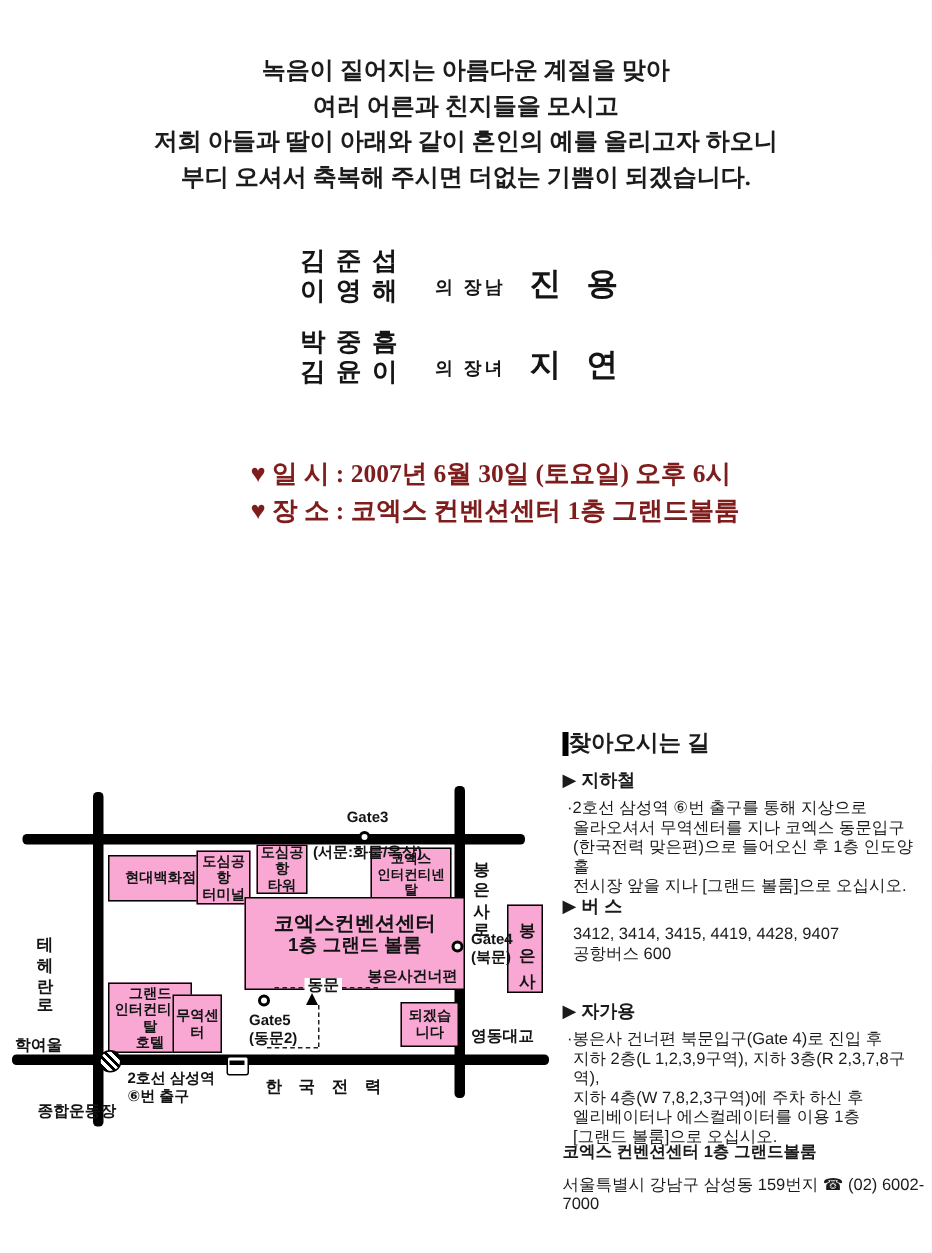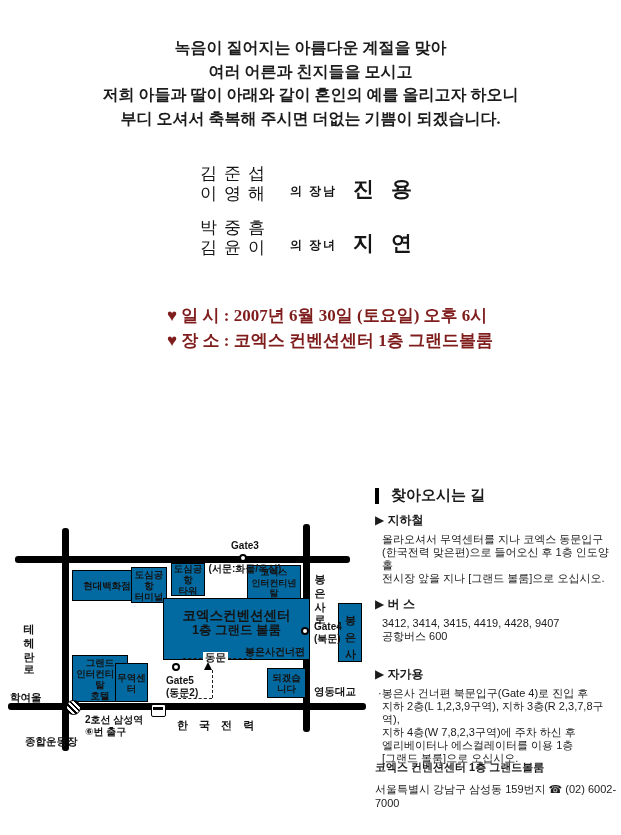--- a/index.html
+++ b/index.html
@@ -11,38 +11,38 @@
   }
   
   .invite {
     position:absolute; top:36px; left:0; width:621px; text-align:center;
     font-family:"Liberation Serif","DejaVu Serif",serif;
     font-size:16px; line-height:23.5px; font-weight:600; color:#1c1c1c;
   }
   
   .names { position:absolute; left:0; top:0; width:621px;
     font-family:"Liberation Serif","DejaVu Serif",serif; color:#151515; }
-  .parents { position:absolute; left:200px; font-size:17px; font-weight:normal;
+  .parents { position:absolute; left:200px; font-size:17px; font-weight:bold;
     line-height:20px; letter-spacing:7px; }
   .relation { position:absolute; left:290px; font-size:12px; letter-spacing:2px; font-weight:600; }
   .big-name { position:absolute; left:353px; font-size:21px; font-weight:bold; letter-spacing:17px; }
   .g-parents { top:164px; } .g-relation { top:183px; } .g-name { top:175px; }
   .b-parents { top:218px; } .b-relation { top:237px; } .b-name { top:229px; }
   
   .event { position:absolute; left:167px; top:304px;
     font-family:"Liberation Serif","DejaVu Serif",serif;
     font-size:17px; line-height:24.5px; font-weight:bold; color:#7f1d1d; }
   
   .map { position:absolute; left:0; top:510px; width:375px; height:255px; font-weight:bold; }
   .road { position:absolute; background:#000; border-radius:3px; }
   .road-top    { left:15px;  top:46px;  width:335px; height:7px; }
   .road-left   { left:62px;  top:18px;  width:7px;  height:223px; }
   .road-right  { left:303px; top:14px;  width:7px;  height:208px; }
   .road-bottom { left:8px;   top:193px; width:358px; height:7px; }
-  .bldg { position:absolute; background:#0369a1; border:1.5px solid #000;
+  .bldg { position:absolute; background:#f9a8d4; border:1.5px solid #000;
     display:flex; align-items:center; justify-content:center; text-align:center;
     font-size:9.5px; line-height:11px; white-space:pre-line; }
   .b-hyundai { left:72px;  top:60px;  width:70px; height:31px; }
   .b-cat     { left:131px; top:57px;  width:36px; height:36px; }
   .b-tower   { left:171px; top:53px;  width:34px; height:33px; }
   .b-coexic  { left:247px; top:55px;  width:54px; height:46px; font-size:9px; line-height:10.5px; }
   .b-grandic { left:72px;  top:145px; width:56px; height:47px; }
   .b-trade   { left:115px; top:153px; width:33px; height:39px; }
   .b-asem    { left:267px; top:158px; width:39px; height:30px; }
   .b-temple  { left:338px; top:93px;  width:24px; height:59px; }
@@ -81,21 +81,21 @@
     border-bottom:8px solid #000; }
   .subway-icon { position:absolute; left:66px; top:190px; width:15px; height:15px;
     border:1.5px solid #000; border-radius:50%;
     background:repeating-linear-gradient(45deg,#fff 0 2px,#000 2px 4px); }
   .bus-icon { position:absolute; left:151px; top:194px; width:15px; height:13px;
     background:#fff; border:1.5px solid #000; border-radius:2px; }
   .bus-icon .win { position:absolute; left:1px; top:2px; width:10px; height:3px; background:#000; }
   
   .dir { position:absolute; left:375px; top:482px; width:242px; color:#1b1b1b; }
   .dir-title { position:absolute; top:4px; left:0; display:flex; align-items:center;
-    gap:12px; font-size:15px; font-weight:bold; }
+    gap:0; font-size:15px; font-weight:bold; }
   .dir-title .bar { width:4px; height:16px; background:#000; }
   .dir-sec { position:absolute; left:0; }
   .sec-subway { top:30px; } .sec-bus { top:114px; } .sec-car { top:184px; }
   .dir-head { font-size:12px; font-weight:bold; margin-bottom:4px; }
   .dir-line { font-size:11px; line-height:13px; padding-left:3px; font-weight:500; }
   .dir-line.cont { padding-left:7px; }
   .dir-footer { position:absolute; top:278px; left:0; }
   .dir-footer .venue { font-size:11px; font-weight:bold; }
   .dir-footer .addr { font-size:11px; margin-top:7px; font-weight:500; }
 </style>
@@ -200,20 +200,21 @@
   </div>
 
   <div class="dir">
     <div class="dir-title">
       <span class="bar"></span>
       <span>찾아오시는 길</span>
     </div>
 
     <div class="dir-sec sec-subway">
       <div class="dir-head">▶ 지하철</div>
+      <div class="dir-line">·2호선 삼성역 ⑥번 출구를 통해 지상으로</div>
       <div class="dir-line cont">올라오셔서 무역센터를 지나 코엑스 동문입구</div>
       <div class="dir-line cont">(한국전력 맞은편)으로 들어오신 후 1층 인도양홀</div>
       <div class="dir-line cont">전시장 앞을 지나 [그랜드 볼룸]으로 오십시오.</div>
     </div>
 
     <div class="dir-sec sec-bus">
       <div class="dir-head">▶ 버 스</div>
       <div class="dir-line cont">3412, 3414, 3415, 4419, 4428, 9407</div>
       <div class="dir-line cont">공항버스 600</div>
     </div>

